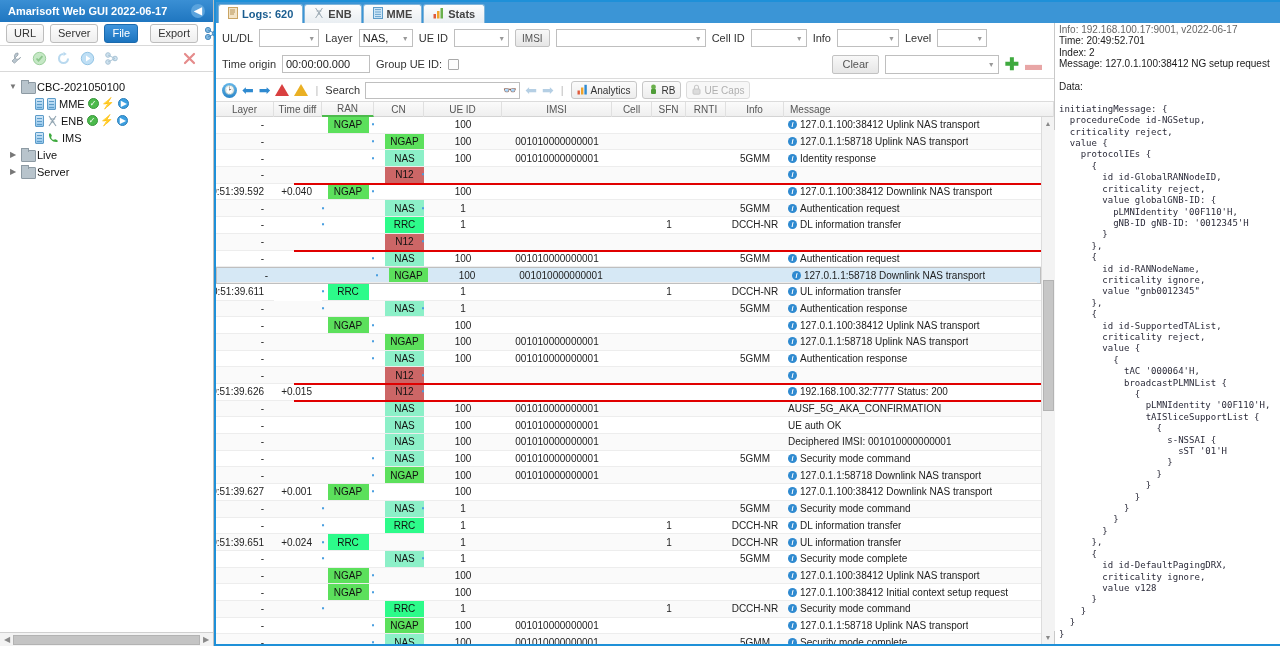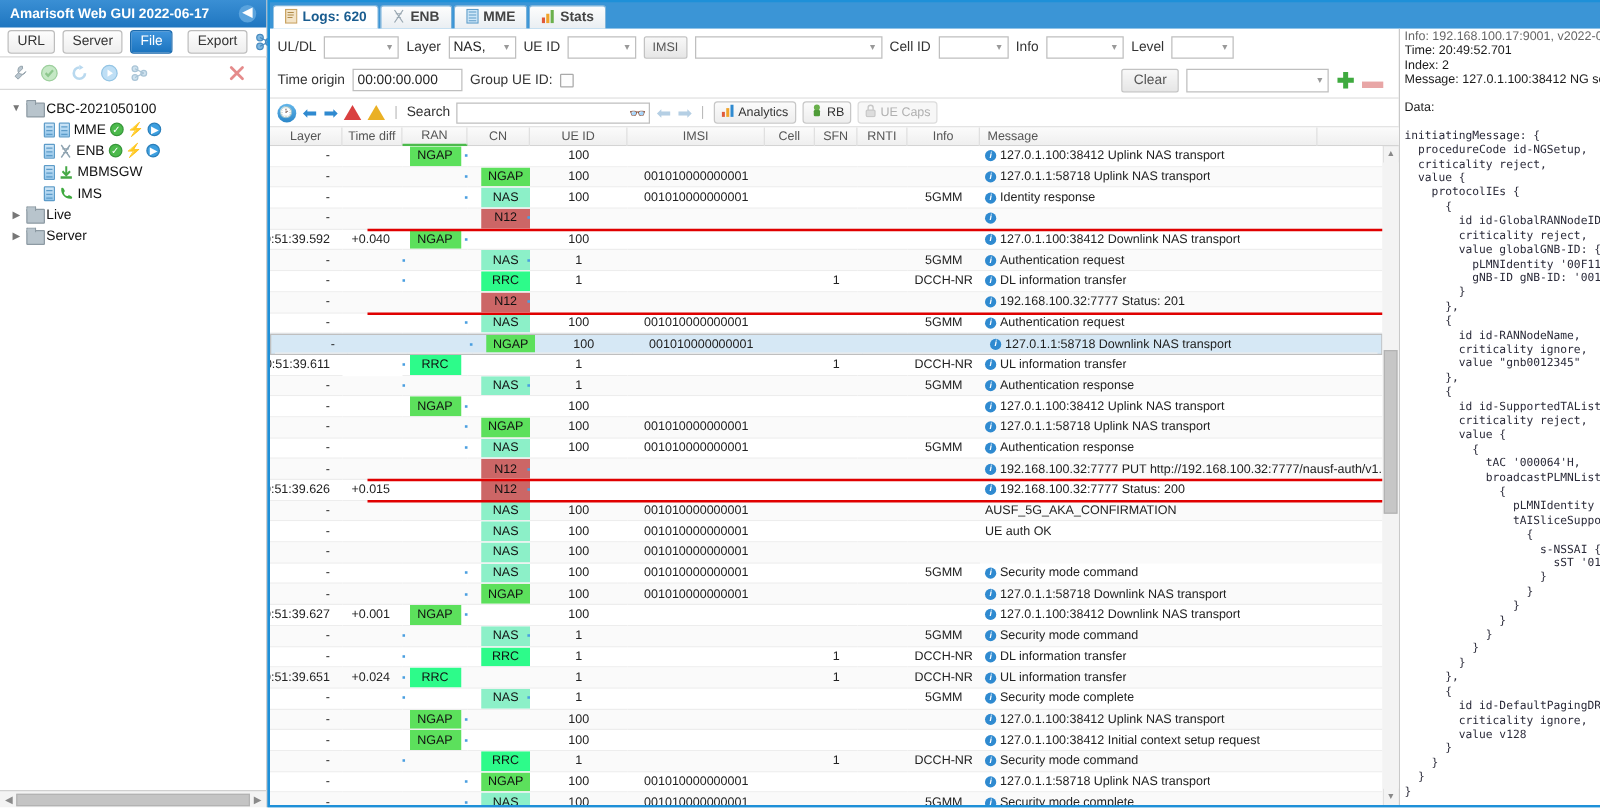--- a/index.html
+++ b/index.html
@@ -382,34 +382,20 @@
               <path d="M2 1 L9 11 M9 1 L2 11" stroke="#8fa3b0" stroke-width="1.1"></path>
               <path d="M2.8 4 L8.2 4 M3.6 7 L7.4 7" stroke="#8fa3b0" stroke-width="1"></path>
             </svg>
         </span>
         <span class="lbl">ENB</span>
         <span class="badge-dot dot-green">✓</span>
         <span class="bolt">⚡</span>
         <span class="badge-dot dot-blue">▶</span>
       </div>
 
-      <div class="tnode" style="padding-left:31px;">
-        <span class="dbicon">
-            <i></i>
-            <i></i>
-            <i></i>
-          </span>
-        <span class="ico-sm" style="width:12px;height:12px;">
-          <svg width="12" height="12" viewBox="0 0 12 12">
-              <path d="M6 1 L6 7 M3 5 L6 8.2 L9 5" stroke="#46a846" stroke-width="1.6" fill="none"></path>
-              <rect x="1.5" y="9" width="9" height="2" fill="#46a846"></rect>
-            </svg>
-        </span>
-        <span class="lbl">MBMSGW</span>
-      </div>
 
       <div class="tnode" style="padding-left:31px;">
         <span class="dbicon">
             <i></i>
             <i></i>
             <i></i>
           </span>
         <span class="ico-sm" style="width:12px;height:12px;">
           <svg width="12" height="12" viewBox="0 0 12 12">
               <path d="M2 2 C2 1 3.5 1 4 2 L4.8 3.6 C5 4.2 4.2 4.6 4.2 5.2 C4.2 6.6 5.4 7.8 6.8 7.8 C7.4 7.8 7.8 7 8.4 7.2 L10 8 C11 8.5 11 10 10 10 C5.5 10.5 1.5 6.5 2 2 Z" fill="#3faa3f"></path>
@@ -745,24 +731,20 @@
                 <div class="td" style="width: 50px; flex: 0 0 50px; position: relative; padding: 0px;">
                   <span class="pill n12" style="width: 39px; margin-left: 11px;">N12</span>
                   <span class="arr" style="position: absolute; font-size: 9px; right: -5px;">➡</span>
                 </div>
                 <div class="td" style="width: 78px; flex: 0 0 78px;"></div>
                 <div class="td" style="width: 110px; flex: 0 0 110px;"></div>
                 <div class="td" style="width: 40px; flex: 0 0 40px;"></div>
                 <div class="td" style="width: 34px; flex: 0 0 34px;"></div>
                 <div class="td" style="width: 40px; flex: 0 0 40px;"></div>
                 <div class="td" style="width: 58px; flex: 0 0 58px;"></div>
-                <div class="td left" style="width: auto; flex: 1 1 auto;">
-                  <span class="info-i">i</span>
-                  <span class="msgtxt">192.168.100.32:7777 Status: 201</span>
-                </div>
                 <div class="sepline"></div>
               </div>
               <div class="trow even">
                 <div class="td right" style="width: 58px; flex: 0 0 58px;">-</div>
                 <div class="td right" style="width: 48px; flex: 0 0 48px;"></div>
                 <div class="td" style="width: 52px; flex: 0 0 52px; position: relative; padding: 0px;">
                   <span class="arr" style="position: absolute; font-size: 9px; right: -5px;">➡</span>
                 </div>
                 <div class="td" style="width: 50px; flex: 0 0 50px; position: relative; padding: 0px;">
                   <span class="pill nas" style="width: 39px; margin-left: 11px;">NAS</span>
@@ -906,21 +888,20 @@
                   <span class="arr" style="position: absolute; font-size: 9px; right: -5px;">➡</span>
                 </div>
                 <div class="td" style="width: 78px; flex: 0 0 78px;"></div>
                 <div class="td" style="width: 110px; flex: 0 0 110px;"></div>
                 <div class="td" style="width: 40px; flex: 0 0 40px;"></div>
                 <div class="td" style="width: 34px; flex: 0 0 34px;"></div>
                 <div class="td" style="width: 40px; flex: 0 0 40px;"></div>
                 <div class="td" style="width: 58px; flex: 0 0 58px;"></div>
                 <div class="td left" style="width: auto; flex: 1 1 auto;">
                   <span class="info-i">i</span>
-                  <span class="msgtxt">192.168.100.32:7777 PUT http://192.168.100.32:7777/nausf-auth/v1.</span>
                 </div>
                 <div class="sepline"></div>
               </div>
               <div class="trow even">
                 <div class="td right" style="width: 58px; flex: 0 0 58px;">20:51:39.626</div>
                 <div class="td right" style="width: 48px; flex: 0 0 48px;">+0.015</div>
                 <div class="td" style="width: 52px; flex: 0 0 52px; position: relative; padding: 0px;"></div>
                 <div class="td" style="width: 50px; flex: 0 0 50px; position: relative; padding: 0px;">
                   <span class="pill n12" style="width: 39px; margin-left: 11px;">N12</span>
                   <span class="arr" style="position: absolute; font-size: 9px; right: -5px;">➡</span>
@@ -977,20 +958,23 @@
                 <div class="td" style="width: 52px; flex: 0 0 52px; position: relative; padding: 0px;"></div>
                 <div class="td" style="width: 50px; flex: 0 0 50px; position: relative; padding: 0px;">
                   <span class="pill nas" style="width: 39px; margin-left: 11px;">NAS</span>
                 </div>
                 <div class="td" style="width: 78px; flex: 0 0 78px;">100</div>
                 <div class="td" style="width: 110px; flex: 0 0 110px;">001010000000001</div>
                 <div class="td" style="width: 40px; flex: 0 0 40px;"></div>
                 <div class="td" style="width: 34px; flex: 0 0 34px;"></div>
                 <div class="td" style="width: 40px; flex: 0 0 40px;"></div>
                 <div class="td" style="width: 58px; flex: 0 0 58px;"></div>
+                <div class="td left" style="width: auto; flex: 1 1 auto;">
+                  <span class="msgtxt">Deciphered IMSI: 001010000000001</span>
+                </div>
               </div>
               <div class="trow even">
                 <div class="td right" style="width: 58px; flex: 0 0 58px;">-</div>
                 <div class="td right" style="width: 48px; flex: 0 0 48px;"></div>
                 <div class="td" style="width: 52px; flex: 0 0 52px; position: relative; padding: 0px;">
                   <span class="arr" style="position: absolute; font-size: 9px; right: -5px;">➡</span>
                 </div>
                 <div class="td" style="width: 50px; flex: 0 0 50px; position: relative; padding: 0px;">
                   <span class="pill nas" style="width: 39px; margin-left: 11px;">NAS</span>
                 </div>

